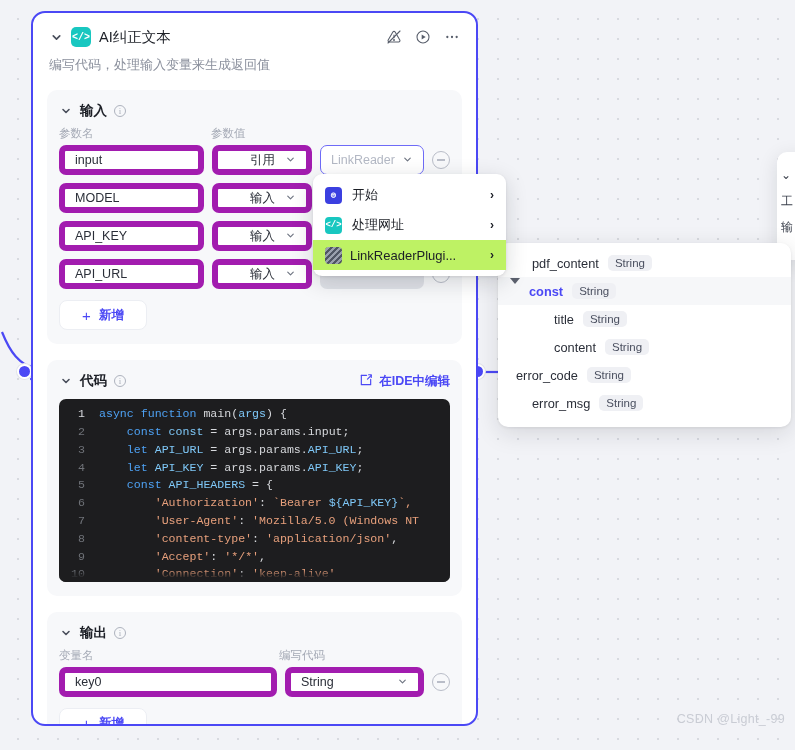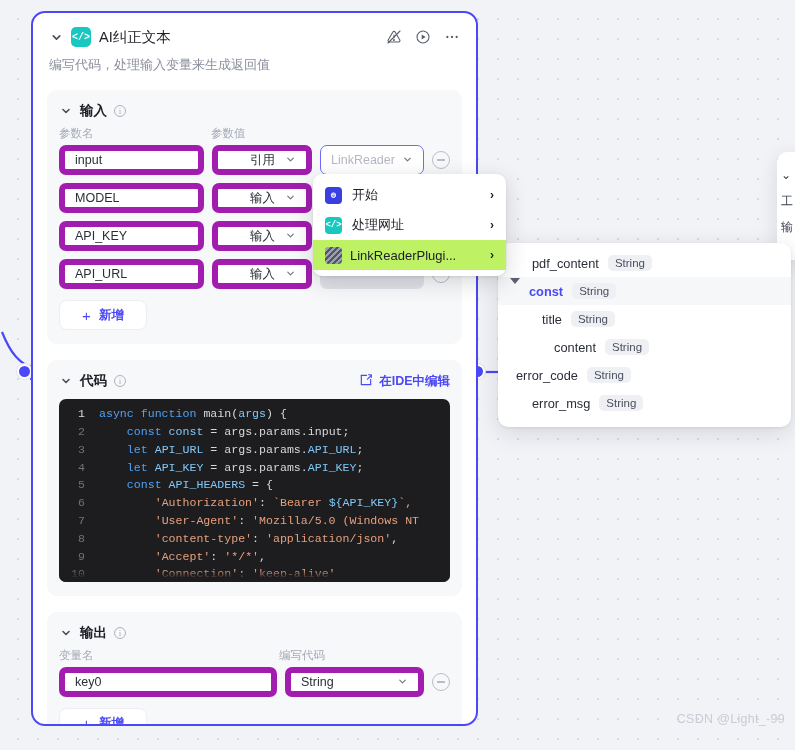--- a/index.html
+++ b/index.html
@@ -521,21 +521,21 @@
 <div id="var-panel">
     <div class="vrow" style="padding-left: 34px;">
       <span class="v-name">pdf_content</span>
       <span class="v-type">String</span>
     </div>
     <div class="vrow alt" style="padding-left: 12px;">
       <span class="v-ind"><span class="v-tri open"></span></span>
       <span class="v-name obj">const</span>
       <span class="v-type">String</span>
     </div>
-    <div class="vrow" style="padding-left: 44px;">
+    <div class="vrow" style="padding-left: 56px;">
       <span class="v-name">title</span>
       <span class="v-type">String</span>
     </div>
     <div class="vrow" style="padding-left: 56px;">
       <span class="v-name">content</span>
       <span class="v-type">String</span>
     </div>
     <div class="vrow" style="padding-left: 18px;">
       <span class="v-name">error_code</span>
       <span class="v-type">String</span>

